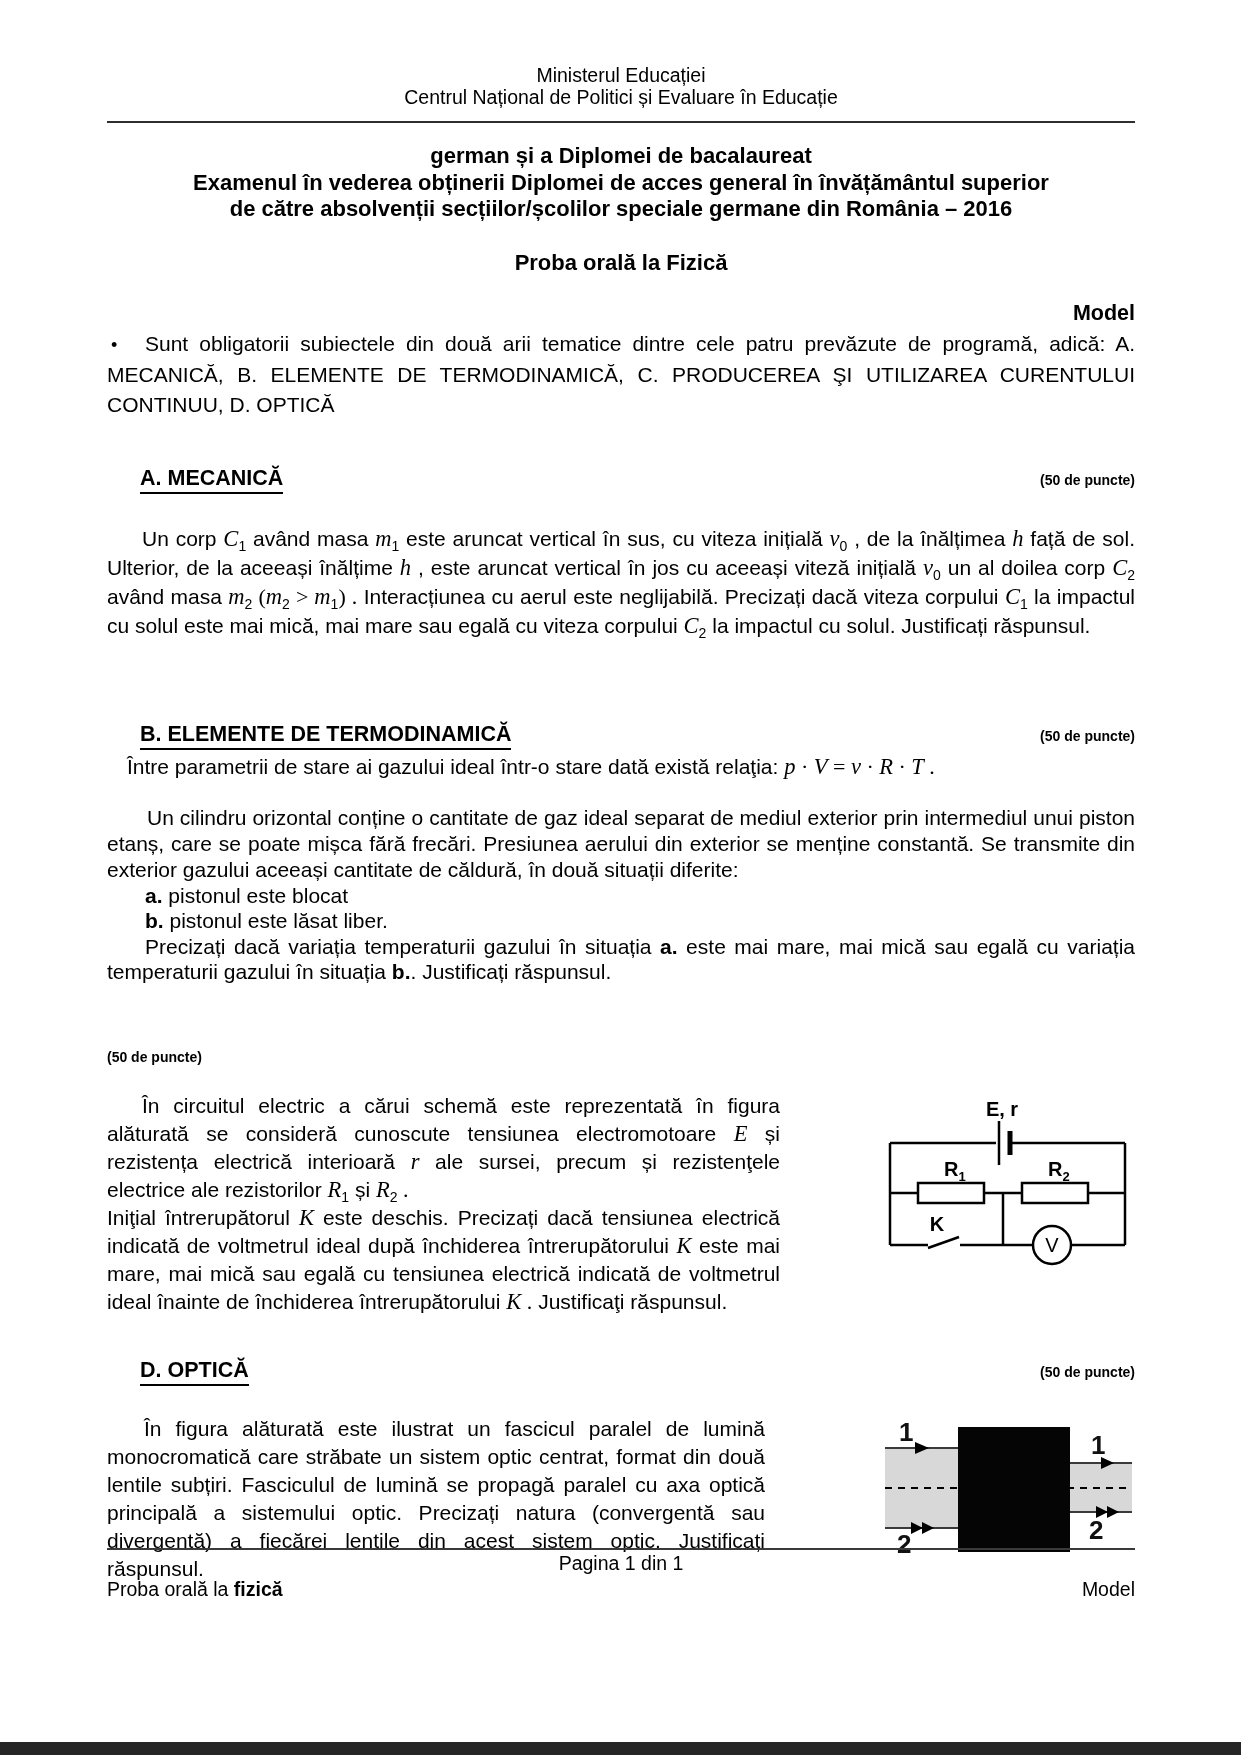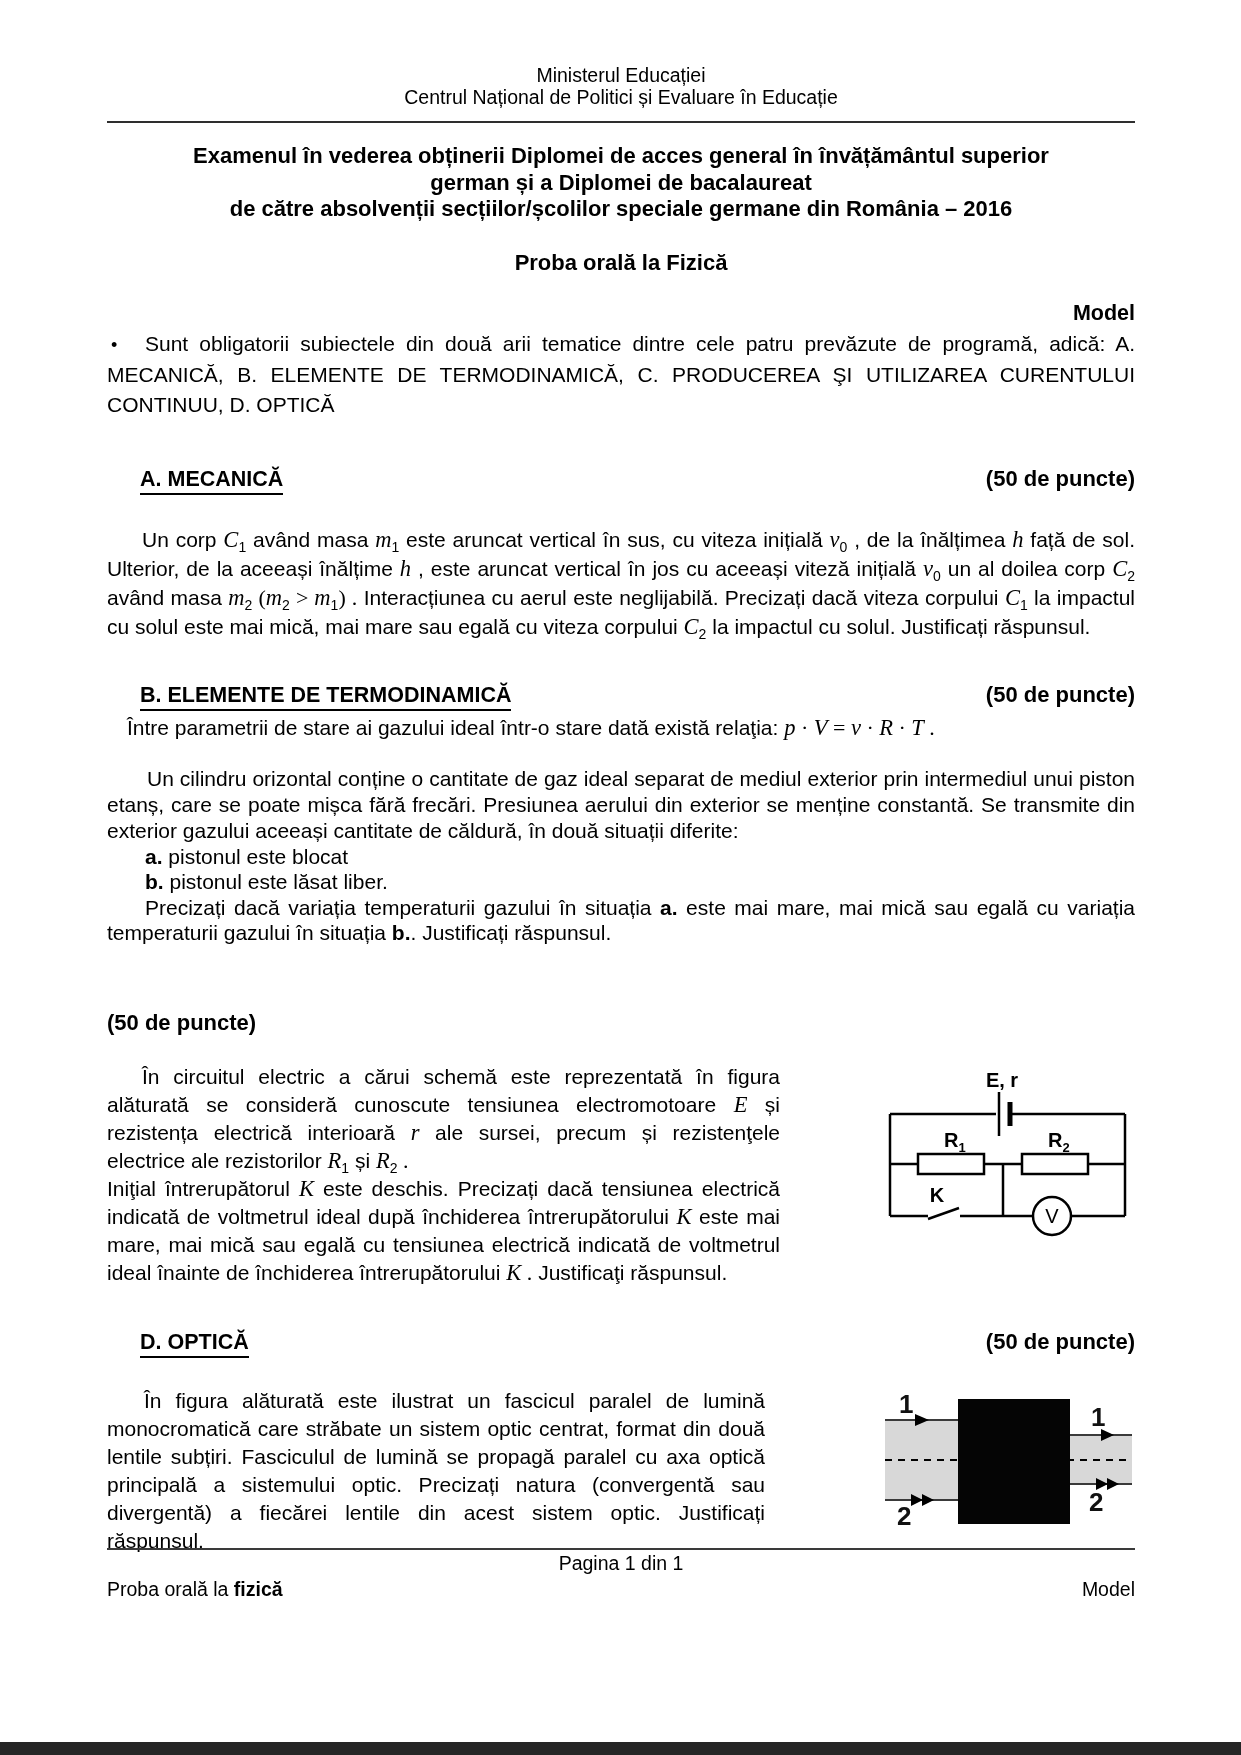--- a/index.html
+++ b/index.html
@@ -12,23 +12,23 @@
 
   .title-block{margin-top:20px;text-align:center;font-weight:bold;font-size:22px;line-height:26.5px;}
   .subtitle{margin-top:27px;text-align:center;font-weight:bold;font-size:22px;}
   .model-line{margin-top:25px;text-align:right;font-weight:bold;font-size:21.5px;}
 
   .bullet-par{margin:3px 0 0 0;font-size:21px;line-height:30px;text-align:justify;}
   .bullet{display:inline-block;width:34px;padding-left:4px;font-size:18px;}
 
   .sec-row{display:flex;justify-content:space-between;align-items:baseline;}
   .sec-row .head{margin-left:33px;font-weight:bold;font-size:21.5px;border-bottom:2.5px solid #000;padding-bottom:1px;}
-  .sec-row .pts{font-weight:bold;font-size:22px;}
+  .sec-row .pts{font-weight:bold;font-size:14px;}
   .row-a{margin-top:46px;}
-  .row-b{margin-top:41px;}
+  .row-b{margin-top:82px;}
   .row-c{margin-top:64px;}
   .row-d{margin-top:42px;}
 
   .par{margin:0;font-size:21px;text-align:justify;}
   .p-a{margin-top:30px;line-height:29px;text-indent:35px;}
   .b-relation{margin:3px 0 0 20px;font-size:21px;line-height:27px;text-align:left;}
   .p-b1{margin-top:25px;line-height:26px;text-indent:40px;}
   .item{margin:0;font-size:21px;line-height:25.5px;padding-left:38px;text-align:left;}
   .p-bc{line-height:25.5px;text-indent:38px;}
 
@@ -64,22 +64,22 @@
 <div class="page">
   <div class="content">
 
     <div class="doc-header">
       <div>Ministerul Educației</div>
       <div>Centrul Național de Politici și Evaluare în Educație</div>
     </div>
     <hr class="header-rule">
 
     <div class="title-block">
+      <div>german și a Diplomei de bacalaureat</div>
       <div>Examenul în vederea obținerii Diplomei de acces general în învățământul superior</div>
-      <div>german și a Diplomei de bacalaureat</div>
       <div>de către absolvenții secțiilor/școlilor speciale germane din România – 2016</div>
     </div>
 
     <div class="subtitle">Proba orală la Fizică</div>
     <div class="model-line">Model</div>
 
     <p class="bullet-par"><span class="bullet">•</span><span>Sunt obligatorii subiectele din două arii tematice dintre cele patru prevăzute de programă, adică: A. MECANICĂ, B. ELEMENTE DE TERMODINAMICĂ, C. PRODUCEREA ŞI UTILIZAREA CURENTULUI CONTINUU, D. OPTICĂ</span></p>
 
     <div class="sec-row row-a">
       <span class="head">A. MECANICĂ</span>

